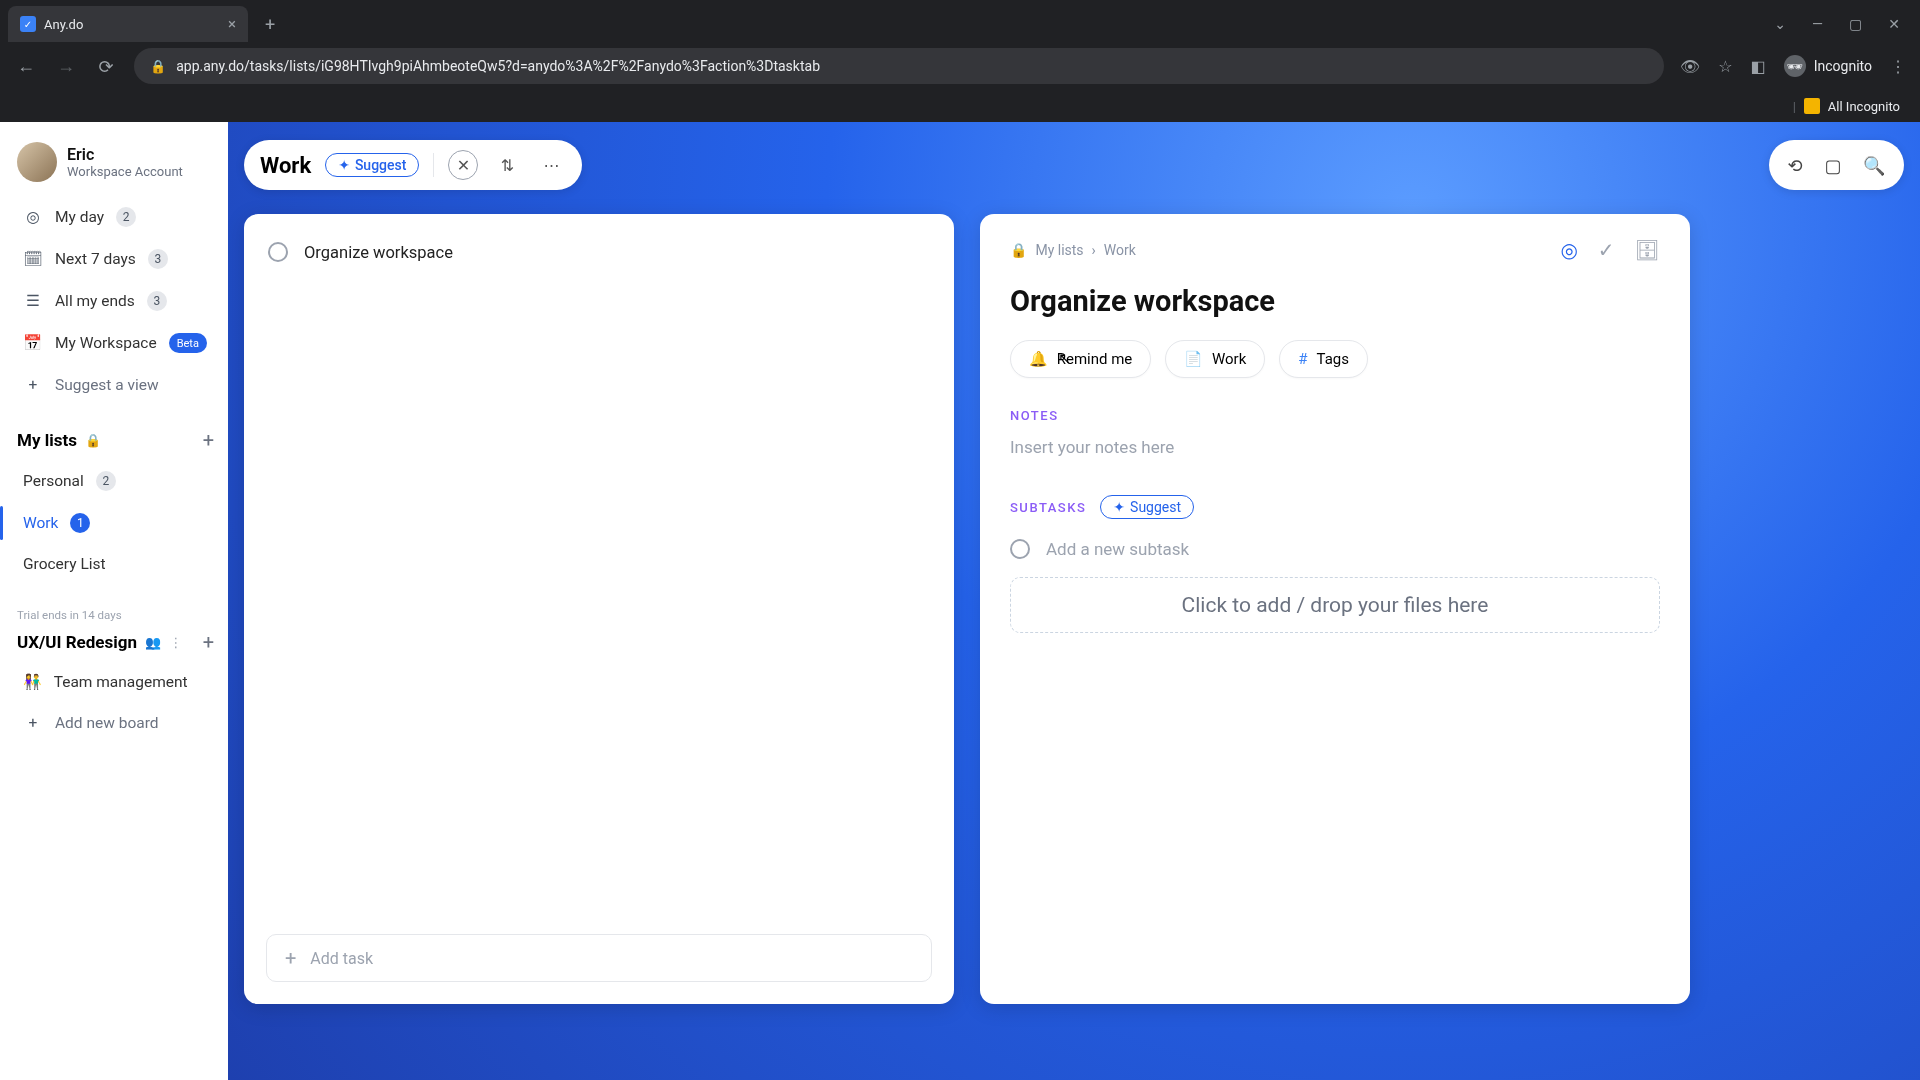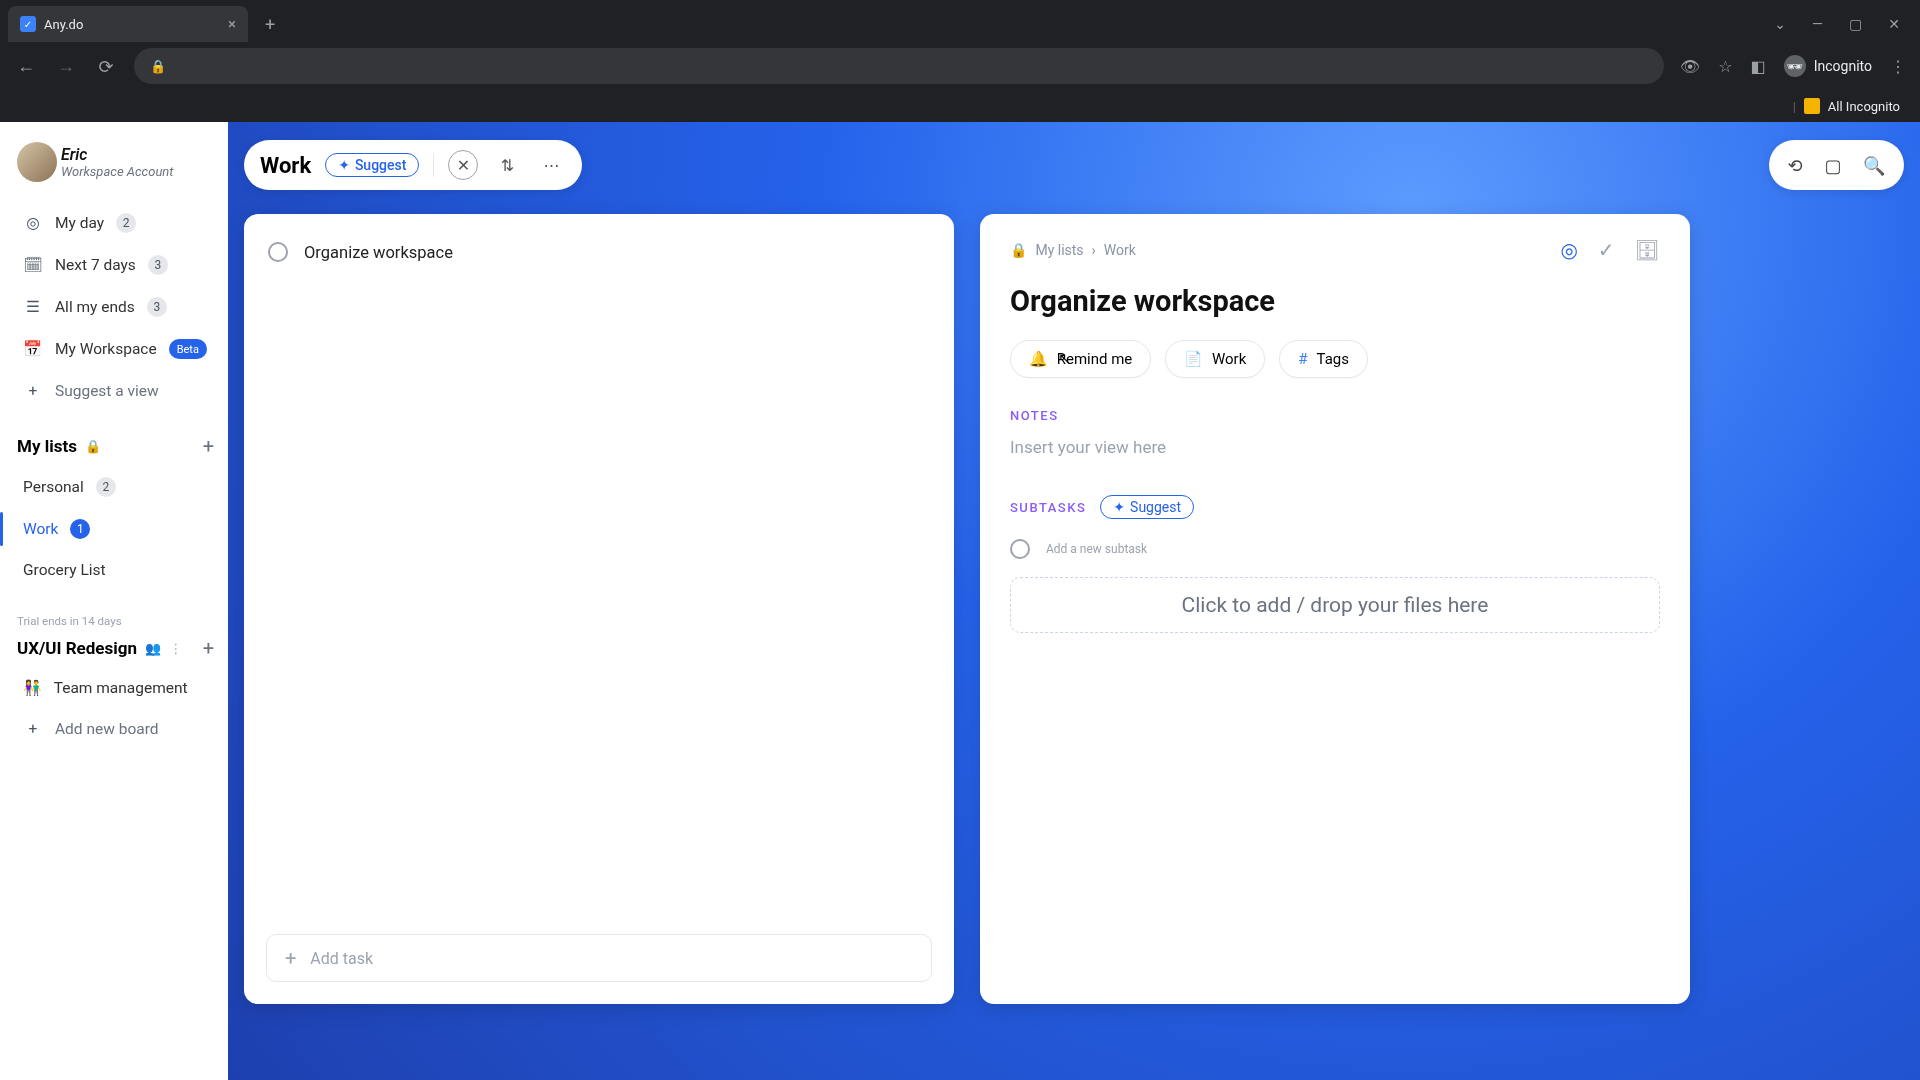--- a/index.html
+++ b/index.html
@@ -20,21 +20,21 @@
 .url-bar .lock { font-size:13px; }
 .tb-right { display:flex; align-items:center; gap:18px; color:#9aa0a6; }
 .tb-right .inc { display:flex; align-items:center; gap:8px; color:#e8eaed; font-size:14px; }
 .inc-ico { width:22px; height:22px; border-radius:50%; background:#5f6368; display:flex; align-items:center; justify-content:center; font-size:13px; }
 .bm-bar { height:32px; display:flex; justify-content:flex-end; align-items:center; padding-right:20px; color:#e8eaed; font-size:13px; gap:8px; }
 .bm-ico { width:16px; height:16px; background:#f4b400; border-radius:2px; }
 
 
 .app { height:958px; display:flex; background:#fff; }
 .sidebar { width:228px; background:#fff; padding:20px 14px; display:flex; flex-direction:column; gap:4px; border-left:3px solid transparent; }
-.profile { display:flex; gap:4px; align-items:center; margin-bottom:18px;font-style:italic; }
+.profile { display:flex; gap:10px; align-items:center; margin-bottom:12px; }
 .avatar { width:40px; height:40px; border-radius:50%; background:linear-gradient(135deg,#d6c4a8,#8b7355); background-size:cover; }
 .profile .name { font-weight:600; font-size:16px; color:#111; }
 .profile .sub { font-size:13px; color:#6b7280; }
 .nav-item { display:flex; align-items:center; gap:12px; padding:9px 6px; border-radius:8px; cursor:pointer; font-size:15.5px; color:#333; }
 .nav-item.active { color:#2563eb; position:relative; }
 .nav-item.active::before { content:""; position:absolute; left:-17px; top:2px; bottom:2px; width:3px; background:#2563eb; border-radius:2px; }
 .ico { width:20px; height:20px; display:flex; align-items:center; justify-content:center; color:#4b5563; flex:none; }
 .badge { background:#e5e7eb; color:#4b5563; font-size:12px; min-width:20px; height:20px; border-radius:10px; display:flex; align-items:center; justify-content:center; padding:0 6px; }
 .badge.blue { background:#2563eb; color:#fff; }
 .badge.beta { background:#2563eb; color:#fff; font-size:11px; padding:2px 8px; border-radius:10px; }
@@ -75,21 +75,21 @@
 .det-title { font-size:29px; font-weight:700; margin-top:22px; color:#111; }
 .chips { display:flex; gap:14px; margin-top:22px; }
 .chip { border:1px solid #e5e7eb; border-radius:22px; padding:9px 18px; display:flex; align-items:center; gap:9px; font-size:15px; cursor:pointer; background:#fff; box-shadow:0 1px 2px rgba(0,0,0,.03); }
 .chip .bell { color:#ef4444; }
 .chip .doc { color:#f59e0b; }
 .chip .hash { color:#3b82f6; }
 .sec-label { letter-spacing:1.5px; font-size:13px; color:#8b5cf6; font-weight:500; margin-top:30px; }
 .notes-ph { color:#9ca3af; font-size:17px; margin-top:14px; }
 .subhead { display:flex; align-items:center; gap:14px; margin-top:38px; }
 .sugg2 { border:1.5px solid #2563eb; color:#2563eb; border-radius:14px; padding:3px 12px; font-size:14px; display:flex; align-items:center; gap:5px; cursor:pointer; }
-.subtask-add { display:flex; align-items:center; gap:16px; margin-top:20px; color:#9ca3af; font-size:12px; }
+.subtask-add { display:flex; align-items:center; gap:16px; margin-top:20px; color:#9ca3af; font-size:17px; }
 .attach-box { margin-top:18px; border:1.5px dashed #cbd5e1; border-radius:10px; height:56px; display:flex; align-items:center; justify-content:center; color:#6b7280; font-size:21px; cursor:pointer; }
 .cursor { position:absolute; font-size:16px; pointer-events:none; }
 </style>
 </head>
 <body>
 
 <div class="chrome">
   <div class="tab-strip">
     <div class="tab">
       <span class="fav">✓</span>
@@ -103,20 +103,21 @@
       <span>▢</span>
       <span>✕</span>
     </div>
   </div>
   <div class="toolbar">
     <span class="nav-btn">←</span>
     <span class="nav-btn" style="opacity:.5">→</span>
     <span class="nav-btn">⟳</span>
     <div class="url-bar">
       <span class="lock">🔒</span>
+      <span>app.any.do/tasks/lists/iG98HTIvgh9piAhmbeoteQw5?d=anydo%3A%2F%2Fanydo%3Faction%3Dtasktab</span>
     </div>
     <div class="tb-right">
       <span>👁</span>
       <span>☆</span>
       <span>◧</span>
       <span class="inc">
         <span class="inc-ico">🕶</span>
         <span>Incognito</span>
       </span>
       <span>⋮</span>
@@ -251,21 +252,21 @@
           <span>Work</span>
         </div>
         <div class="chip">
           <span class="hash">#</span>
           <span>Tags</span>
         </div>
       </div>
       <span class="cursor" style="top:135px; left:78px">↖</span>
 
       <div class="sec-label">NOTES</div>
-      <div class="notes-ph">Insert your view here</div>
+      <div class="notes-ph">Insert your notes here</div>
 
       <div class="subhead">
         <span class="sec-label" style="margin-top:0">SUBTASKS</span>
         <span class="sugg2">
           <span>✦</span>
           <span>Suggest</span>
         </span>
       </div>
       <div class="subtask-add">
         <span class="chk"></span>

